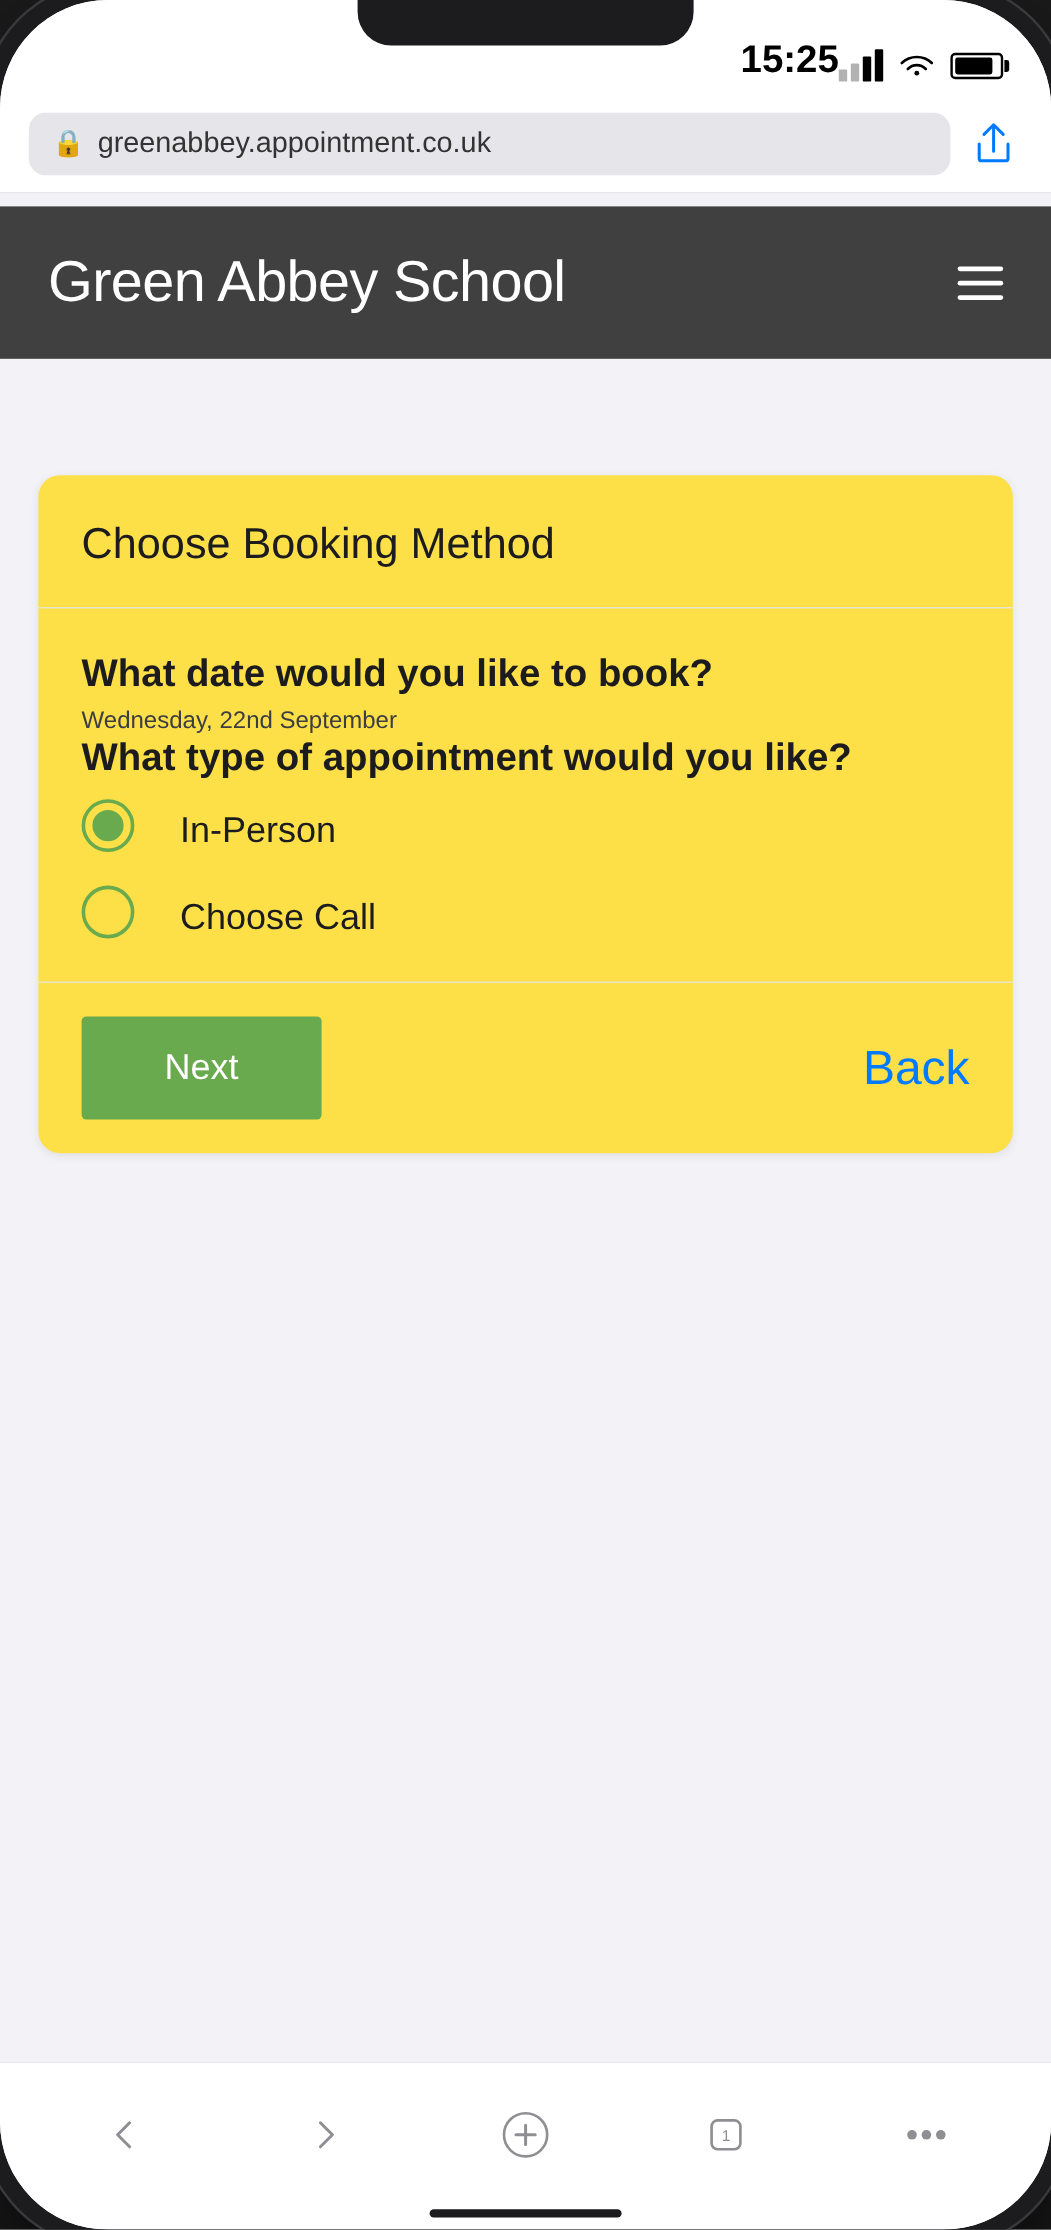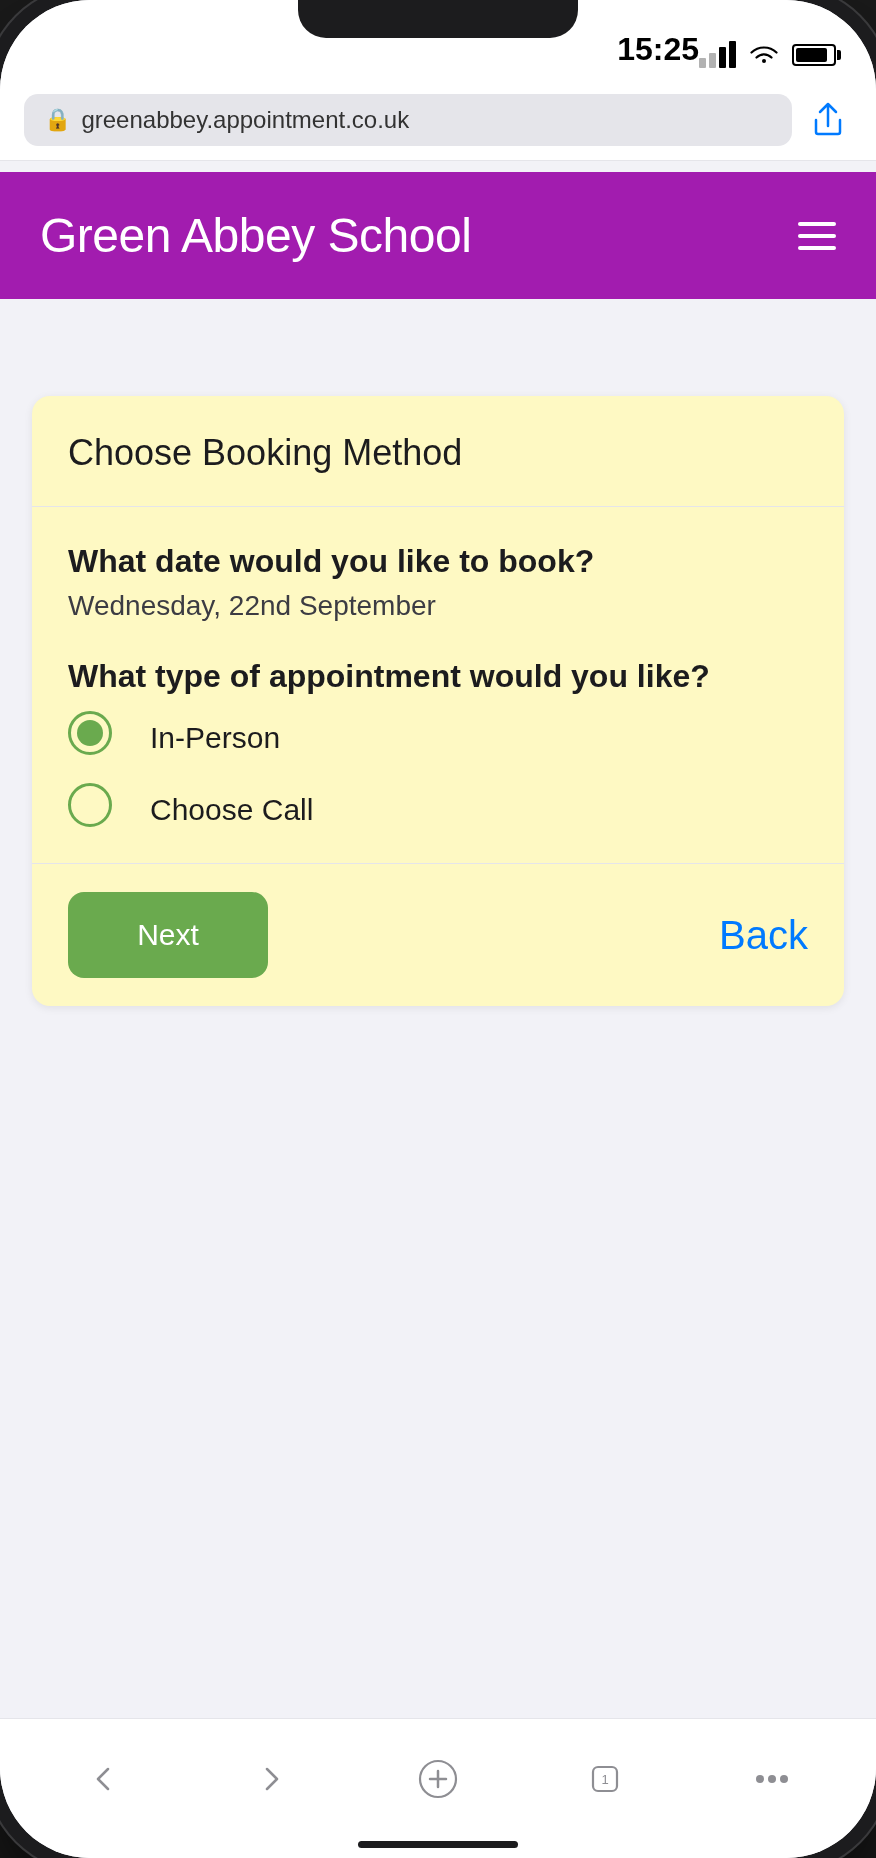--- a/index.html
+++ b/index.html
@@ -160,21 +160,21 @@
       align-items: center;
       justify-content: center;
     }
 
     
     .app-header {
       position: absolute;
       top: 172px;
       left: 0;
       right: 0;
-      background: #a21caf;
+      background: #404040;
       padding: 36px 40px;
       display: flex;
       align-items: center;
       justify-content: space-between;
       z-index: 40;
     }
 
     .app-title {
       font-size: 48px;
       font-weight: 400;
@@ -202,21 +202,21 @@
       left: 0;
       right: 0;
       bottom: 140px;
       background: #f2f2f7;
       overflow-y: auto;
       padding: 36px 32px;
     }
 
     
     .card {
-      background: #fef9c3;
+      background: #fde047;
       border-radius: 18px;
       overflow: hidden;
       box-shadow: 0 2px 8px rgba(0,0,0,0.08);
     }
 
     .card-header {
       padding: 36px 36px 32px;
       border-bottom: 1px solid #e5e5ea;
     }
 
@@ -232,23 +232,22 @@
     }
 
     .question-label {
       font-size: 32px;
       font-weight: 700;
       color: #1c1c1e;
       margin-bottom: 10px;
     }
 
     .question-answer {
-      font-size: 28px;
+      font-size: 20px;
       color: #3c3c43;
-      margin-bottom: 36px;
     }
 
     .radio-group {
       display: flex;
       flex-direction: column;
       gap: 28px;
       margin-top: 16px;
     }
 
     .radio-option {
@@ -291,21 +290,21 @@
       padding: 28px 36px;
       display: flex;
       align-items: center;
       justify-content: space-between;
     }
 
     .next-btn {
       background: #6aaa4e;
       color: white;
       border: none;
-      border-radius: 16px;
+      border-radius: 4px;
       padding: 26px 60px;
       font-size: 30px;
       font-weight: 500;
       cursor: pointer;
       min-width: 200px;
     }
 
     .back-link {
       font-size: 40px;
       color: #007aff;

